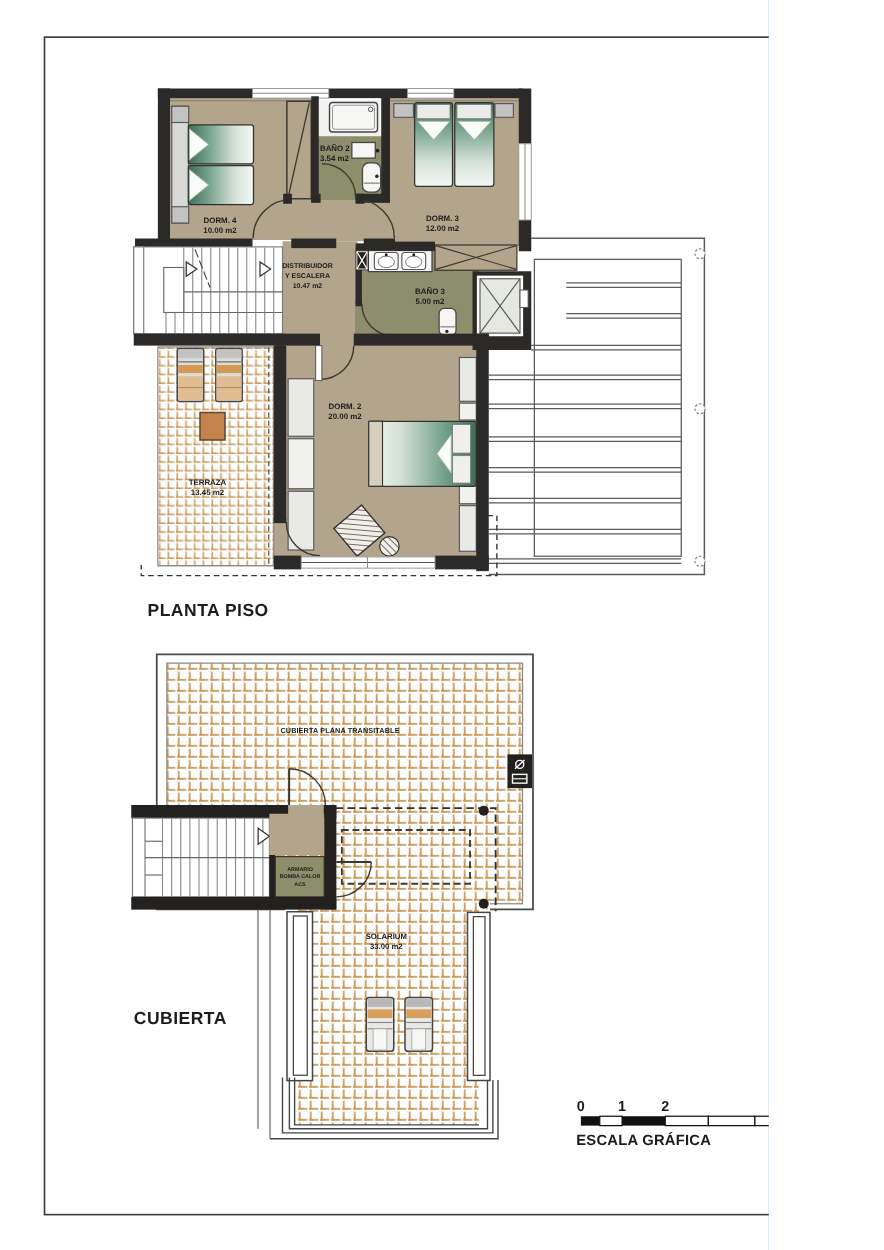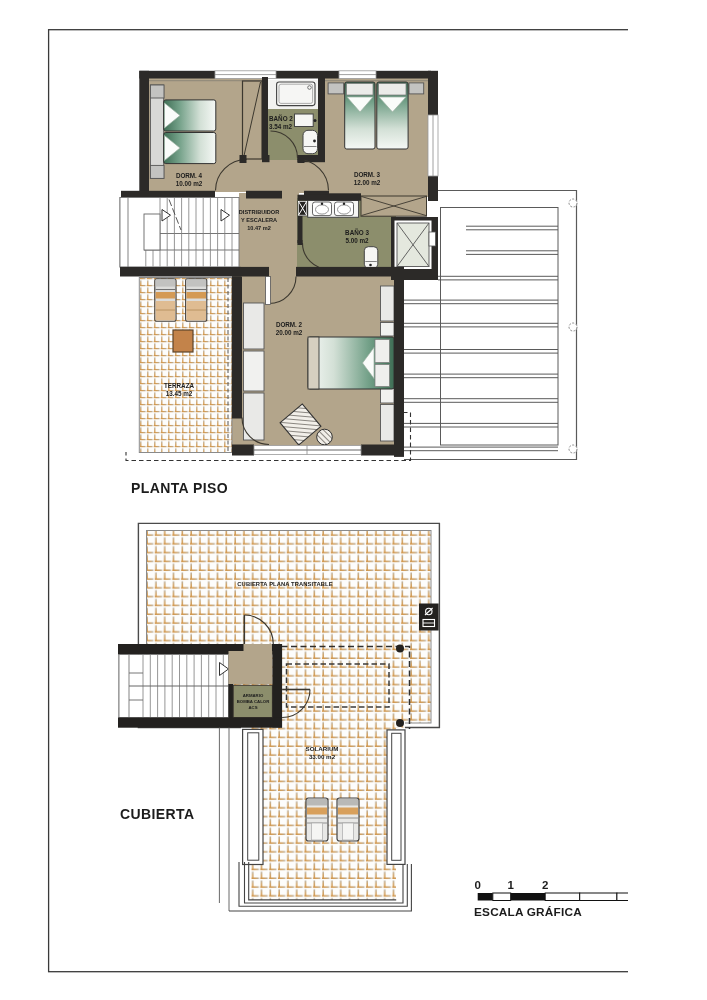--- a/index.html
+++ b/index.html
@@ -1,17 +1,17 @@
 <!DOCTYPE html>
 <html><head>
 <meta charset="utf-8">
 <style>
 html,body{margin:0;padding:0;background:#ffffff;}
 #page{position:relative;width:615px;height:1000px;background:#0ea5e9;overflow:hidden;
-font-family:"Liberation Sans",sans-serif;margin-left:13px;}
+font-family:"Liberation Sans",sans-serif;}
 svg{position:absolute;top:0;left:0;}
 text{font-family:"Liberation Sans",sans-serif;font-weight:bold;fill:#1c1c1c;}
 </style>
 </head>
 <body>
 <div id="page">
 <svg width="707" height="1000" viewBox="0 0 707 1000">
 <defs>
 <linearGradient id="bedH" x1="0" y1="0" x2="1" y2="0">
 <stop offset="0" stop-color="#3f6e55"></stop>

